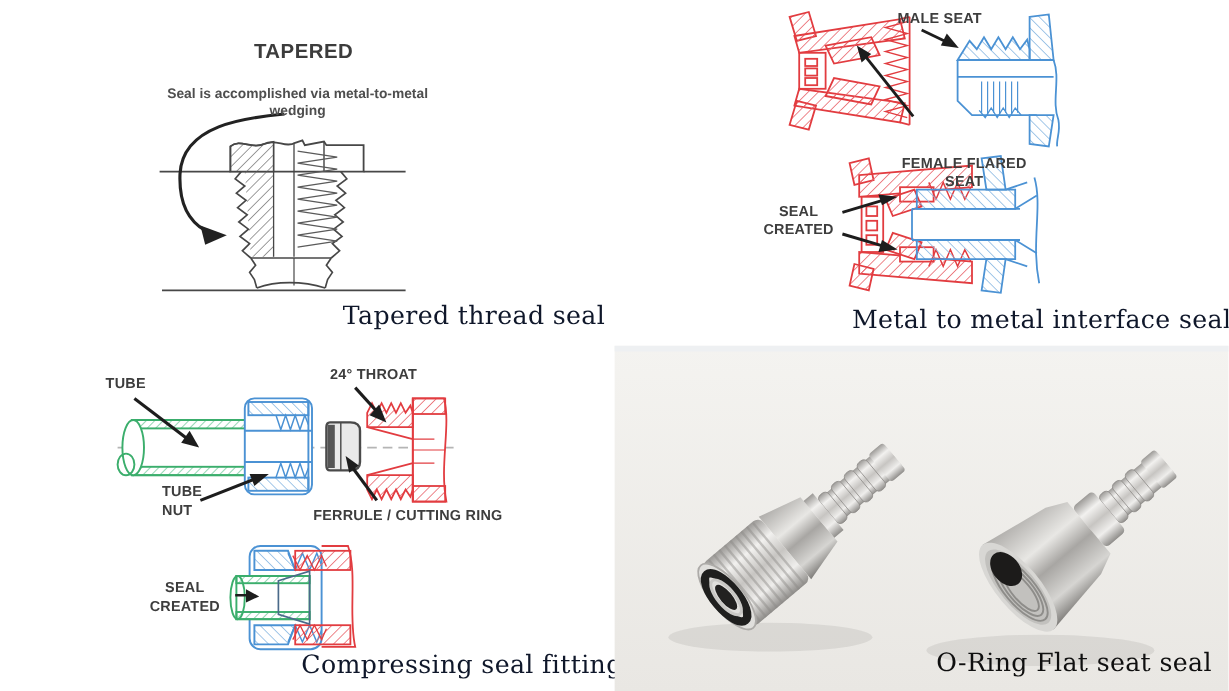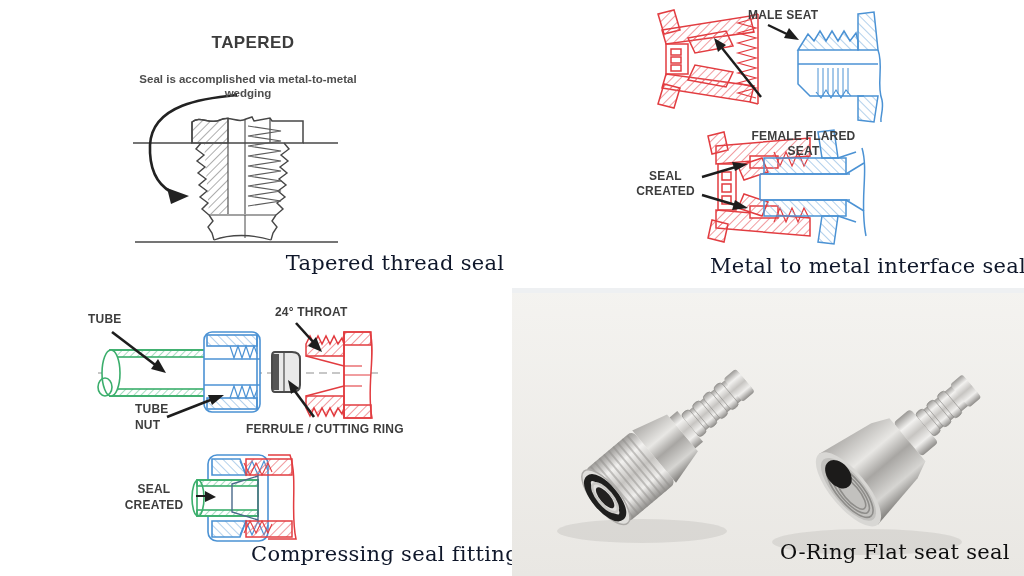--- a/index.html
+++ b/index.html
@@ -268,21 +268,21 @@
         <line x1="196" y1="208" x2="209" y2="208" stroke="#1d1d1d" stroke-width="2"></line>
         <polygon points="216,209 205,203 205,214" fill="#1d1d1d"></polygon>
       </g>
     </svg>
     <div class="lbl" style="left:88px;top:24px;">TUBE</div>
     <div class="lbl" style="left:275px;top:17px;">24° THROAT</div>
     <div class="lbl" style="left:135px;top:113px;line-height:16px;">
       <span>TUBE</span>
       <span>NUT</span>
     </div>
-    <div class="lbl" style="left:246px;top:134px;">FERRULE / CUTTING RING</div>
+    <div class="lbl" style="left:261px;top:134px;">FERRULE / CUTTING RING</div>
     <div class="lbl rgt" style="left:116px;top:193px;width:76px;line-height:16px;">
       <span>SEAL</span>
       <span>CREATED</span>
     </div>
     <div class="cap" style="left:235px;top:254px;width:300px;">Compressing seal fitting</div>
   </div>
 
   <div class="quad" id="q4">
     <svg width="512" height="288" viewBox="0 0 512 288">
       <defs>

